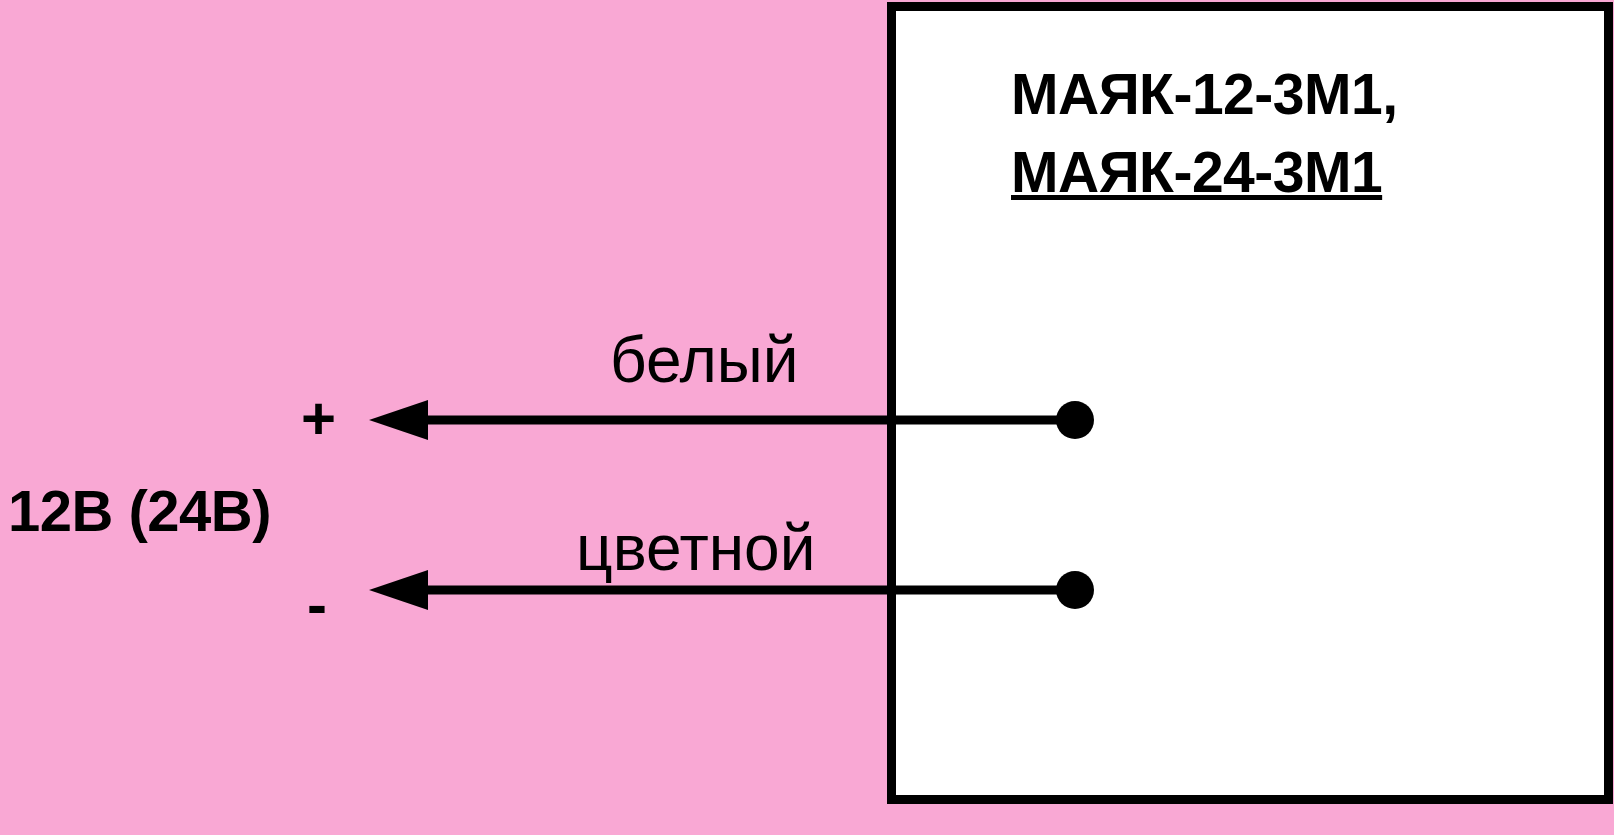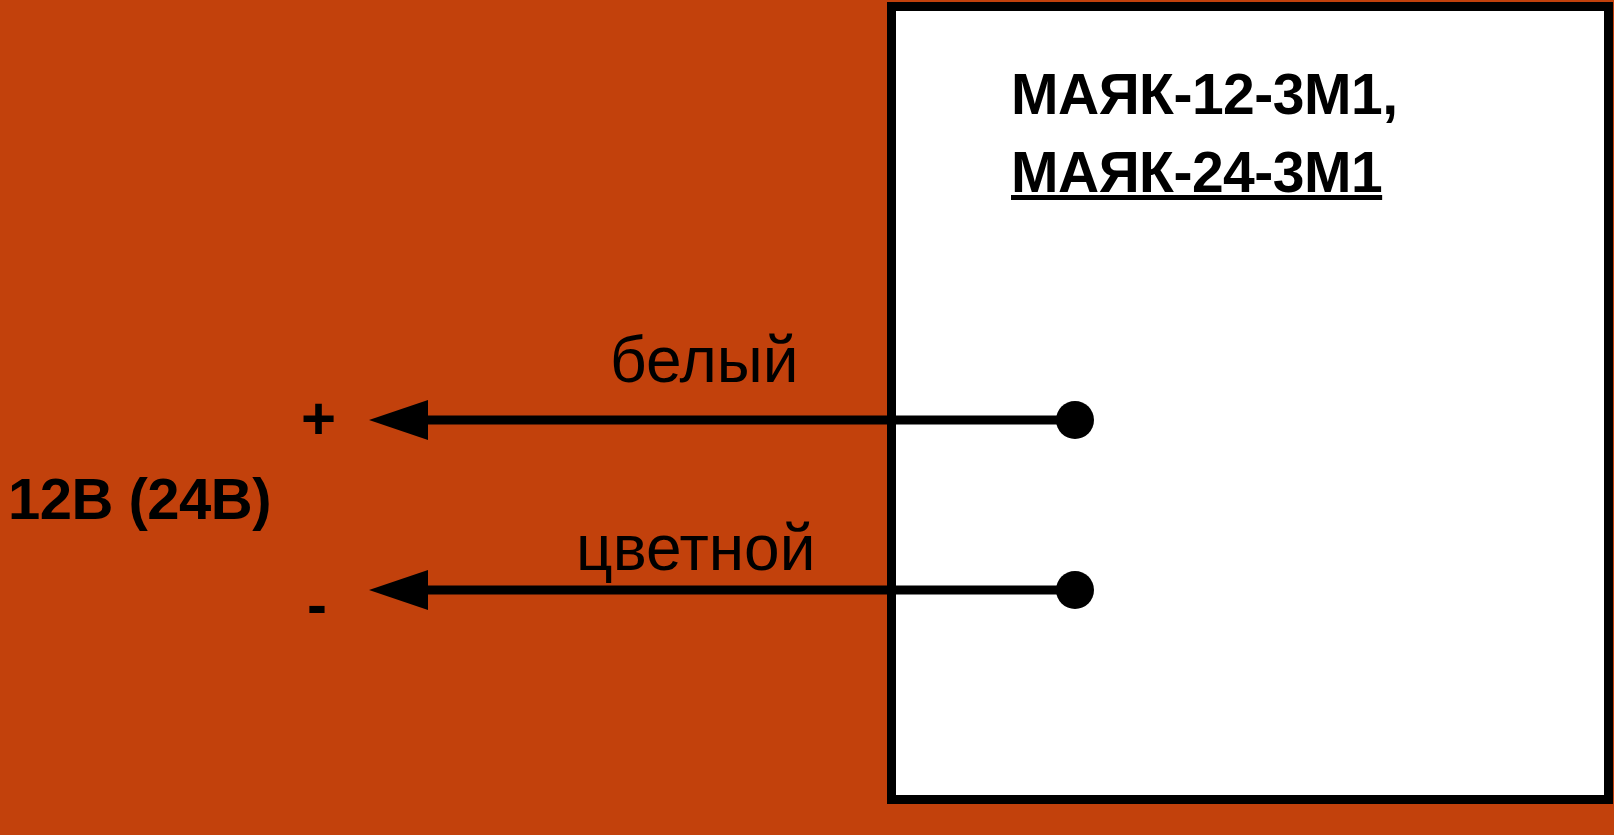--- a/index.html
+++ b/index.html
@@ -4,21 +4,21 @@
 <style>
   html, body {
     margin: 0;
     padding: 0;
     background: #ffffff;
   }
   #canvas {
     position: relative;
     width: 1614px;
     height: 835px;
-    background: #c2410c;
+    background: #f9a8d4;
     overflow: hidden;
     font-family: "Liberation Sans", sans-serif;
     color: #000000;
   }
   #diagram-svg {
     position: absolute;
     left: 0;
     top: 0;
     width: 1614px;
     height: 835px;
@@ -47,21 +47,21 @@
     font-weight: bold;
     font-size: 60px;
   }
   
   #device-name-line-1 { left: 1011px; top: 66px; }
   #device-name-line-2 { left: 1011px; top: 144px; text-decoration: underline; }
   
   #wire-label-white   { left: 610px; top: 328px; }
   #wire-label-colored { left: 576px; top: 516px; }
   
-  #supply-voltage     { left: 8px;  top: 470px; }
+  #supply-voltage     { left: 8px;  top: 482px; }
   
   #polarity-plus      { left: 301px; top: 389px; }
   #polarity-minus     { left: 307px; top: 575px; }
 </style>
 </head>
 <body>
 
 <div id="canvas">
 
   <svg id="diagram-svg" viewBox="0 0 1614 835" xmlns="http://www.w3.org/2000/svg">

